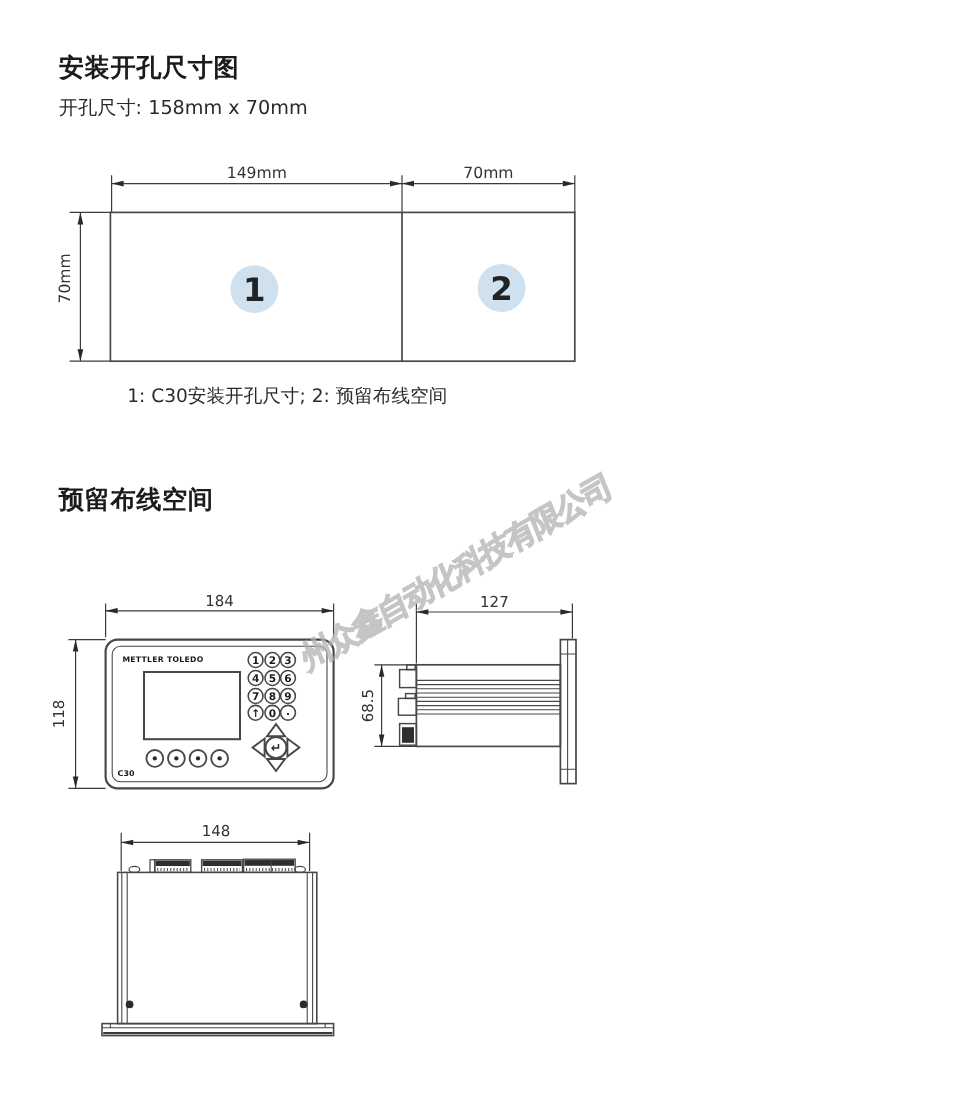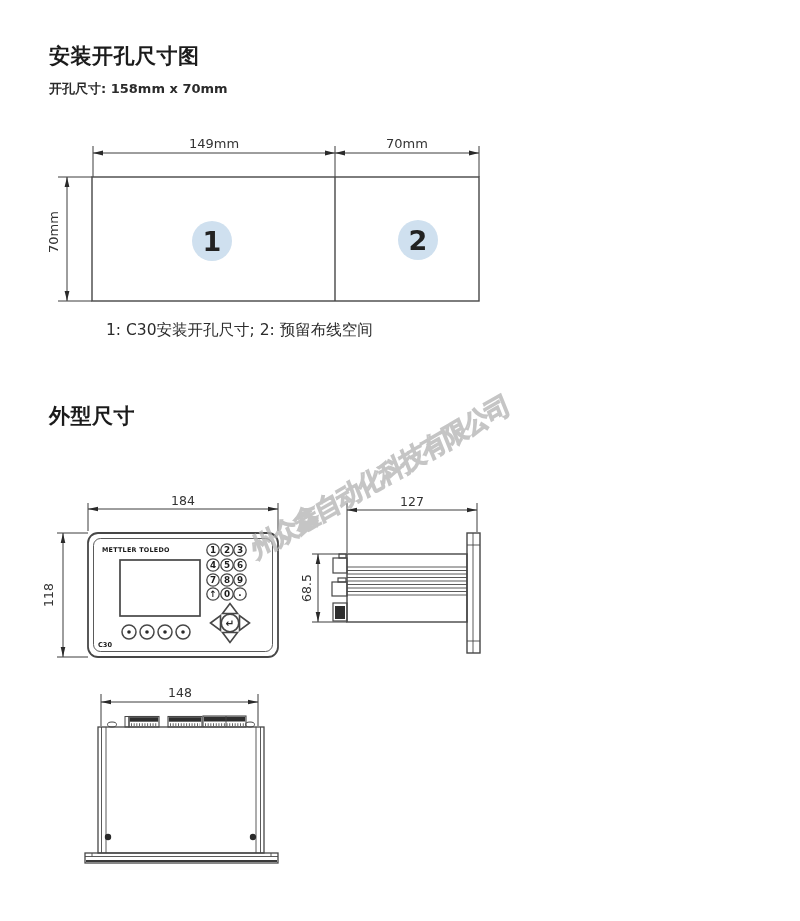--- a/index.html
+++ b/index.html
@@ -1,19 +1,19 @@
 <!DOCTYPE html>
 <html><head>
 <meta charset="utf-8">
 <style>
   html,body{margin:0;padding:0;background:#fff;}
   .page{position:relative;width:788px;height:921px;background:#ffffff;overflow:hidden;
         font-family:"DejaVu Sans","Liberation Sans",sans-serif;color:#222;}
   .ttl{position:absolute;margin:0;font-size:21px;font-weight:bold;color:#1b1b1b;letter-spacing:.5px;}
-  .sub{position:absolute;margin:0;font-size:13px;color:#2b2b2b;font-weight:bold;}
+  .sub{position:absolute;margin:0;font-size:16px;color:#2b2b2b;}
   .cap{position:absolute;margin:14px;font-size:15.5px;color:#2b2b2b;}
   .wm{position:absolute;left:253px;top:533px;white-space:nowrap;font-size:26px;font-weight:bold;
       letter-spacing:-1.5px;color:transparent;-webkit-text-stroke:1.1px #b2b2b2;
       transform:rotate(-30deg) skewX(-8deg);transform-origin:0 50%;opacity:.75;pointer-events:none;}
   svg{position:absolute;overflow:visible;}
   svg text{fill:#2b2b2b;font-family:"DejaVu Sans","Liberation Sans",sans-serif;}
   .ln{stroke:#474747;stroke-width:1.4;fill:#fff;}
   .lnn{stroke:#474747;stroke-width:1.4;fill:none;}
   .thin{stroke:#474747;stroke-width:.9;fill:none;}
   .dim{stroke:#3c3c3c;stroke-width:1;fill:none;}
@@ -71,21 +71,21 @@
       <text class="zl" x="172" y="121">1</text>
     </g>
     <g>
       <circle cx="378" cy="110" r="20" fill="#cfe0ef"></circle>
       <text class="zl" x="378" y="120">2</text>
     </g>
   </svg>
 
   <p class="cap" style="left:92px;top:306px;">1: C30安装开孔尺寸; 2: 预留布线空间</p>
 
-  <h2 class="ttl" style="left:49px;top:402px;">外型尺寸</h2>
+  <h2 class="ttl" style="left:49px;top:402px;">预留布线空间</h2>
 
   <svg style="left:38px;top:495px;" width="260" height="180" viewBox="0 0 260 180">
     <g>
       <path class="dim" d="M50,8 V36 M240,8 V36"></path>
       <line class="dim" x1="50" y1="14" x2="240" y2="14"></line>
       <polygon class="ah" points="50,14 60,11.7 60,16.3"></polygon>
       <polygon class="ah" points="240,14 230,11.7 230,16.3"></polygon>
       <text class="dt2" x="145" y="10">184</text>
     </g>
     <g>

